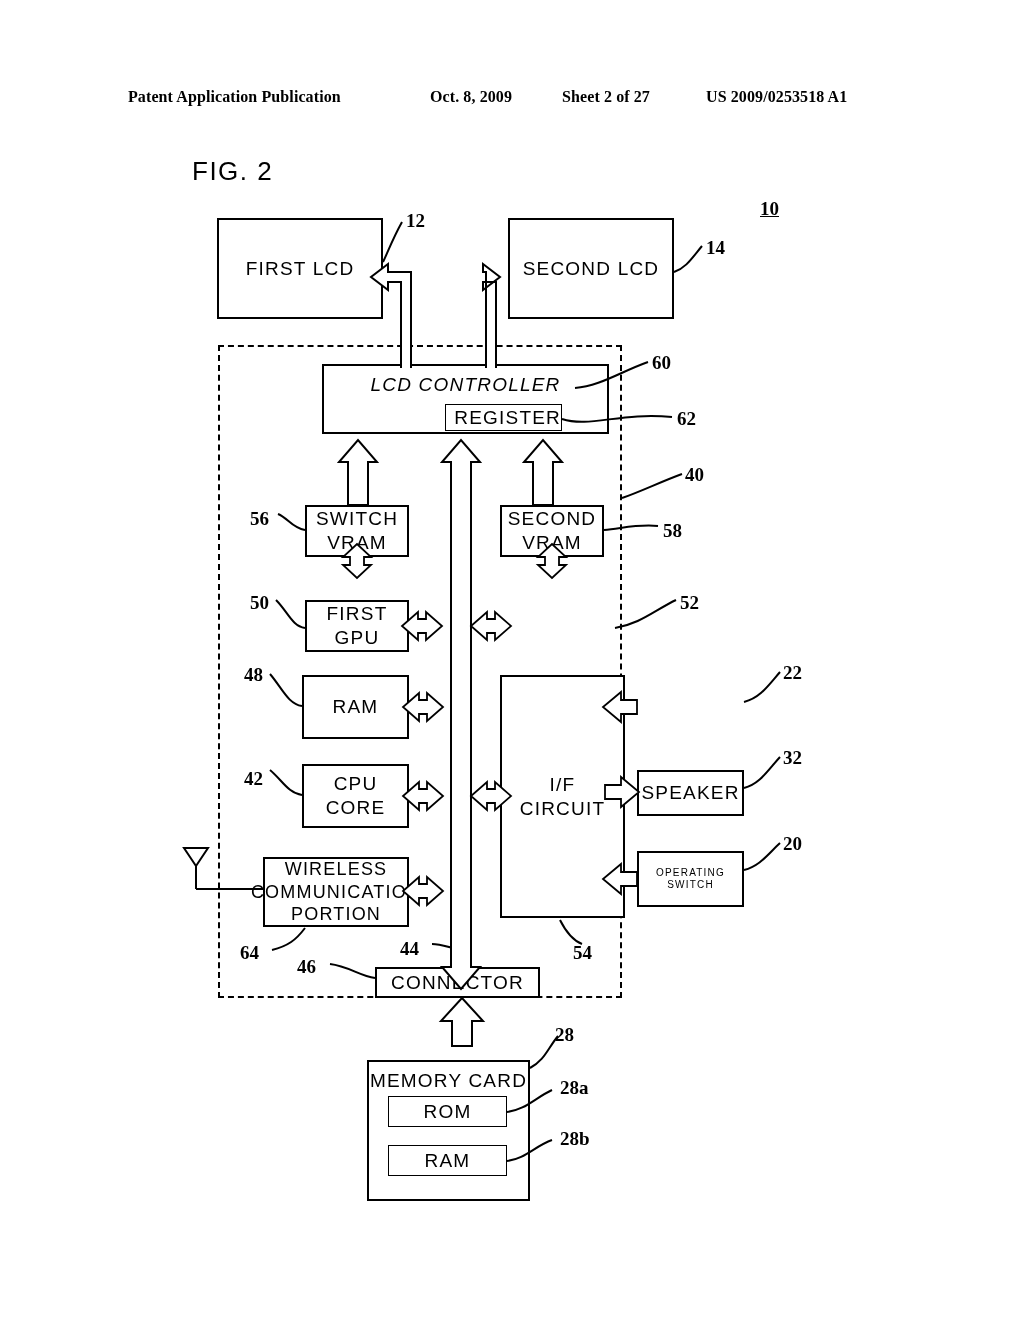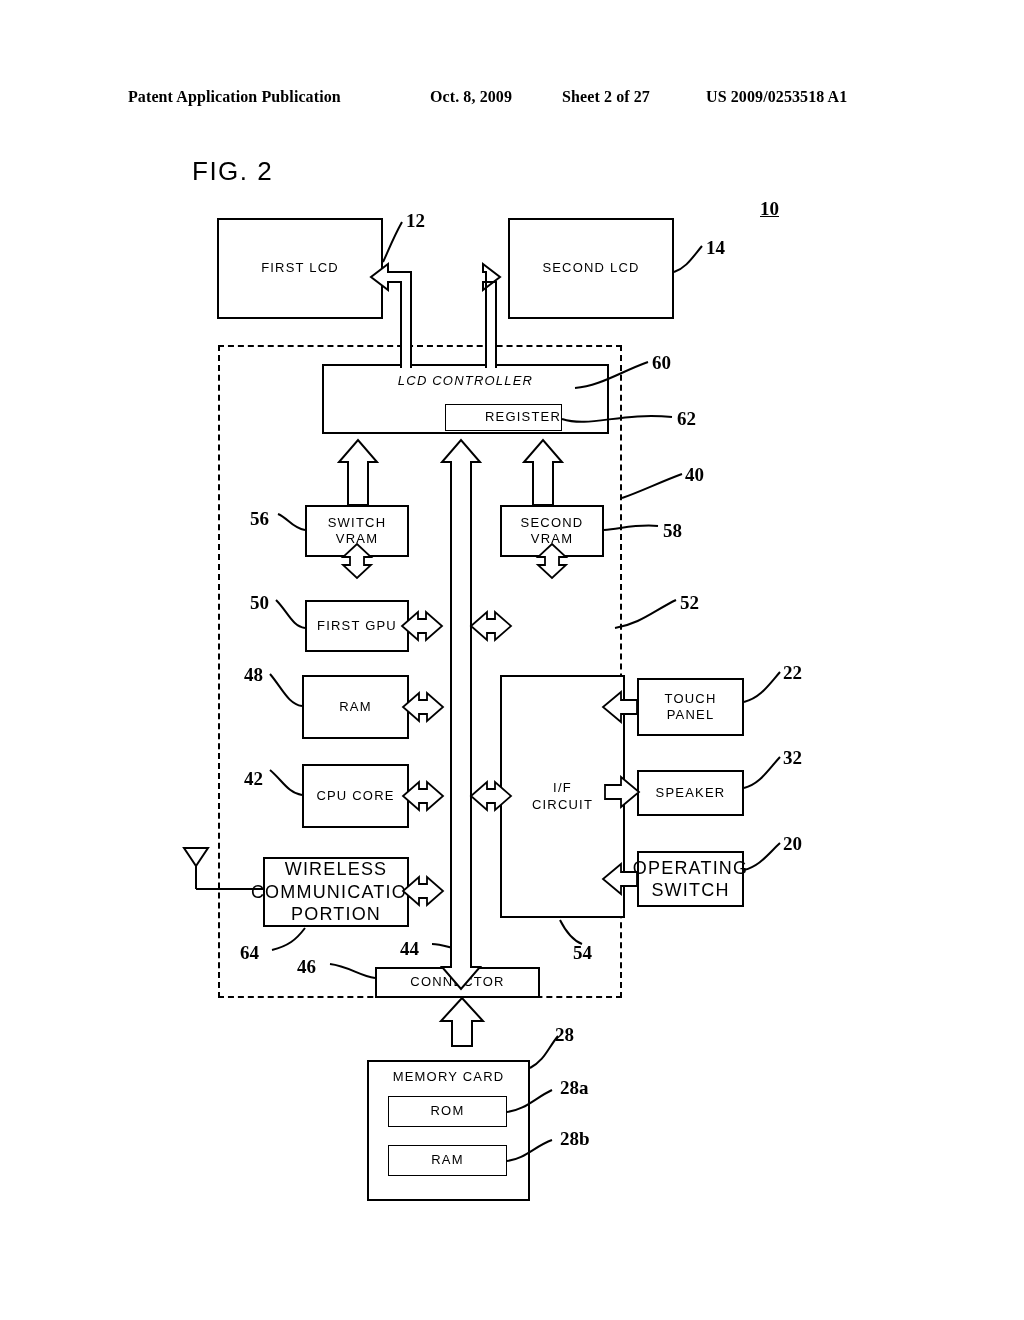--- a/index.html
+++ b/index.html
@@ -51,21 +51,21 @@
   
   .blk {
     position: absolute;
     border: 2px solid #000;
     background: #fff;
     box-sizing: border-box;
     display: flex;
     align-items: center;
     justify-content: center;
     text-align: center;
-    font-size: 13px;
+    font-size: 19px;
     letter-spacing: 1.2px;
     line-height: 1.25;
     font-family: "Liberation Sans", sans-serif;
   }
   .blk.thin { border-width: 1.5px; }
   .blk .lbl { white-space: pre-line; }
 
   
   .blk.topalign {
     align-items: flex-start;
@@ -152,30 +152,26 @@
     <span class="lbl">WIRELESS
 COMMUNICATION
 PORTION</span>
   </div>
 
   <div class="blk" style="left:500px; top:675px; width:125px; height:243px;">
     <span class="lbl">I/F
 CIRCUIT</span>
   </div>
 
-  <div class="blk" style="left:637px; top:678px; width:107px; height:58px;">
-    <span class="lbl">TOUCH
-PANEL</span>
-  </div>
 
   <div class="blk" style="left:637px; top:770px; width:107px; height:46px;">
     <span class="lbl">SPEAKER</span>
   </div>
 
-  <div class="blk" style="left:637px; top:851px; width:107px; height:56px; font-size:18px;">
+  <div class="blk" style="left:637px; top:851px; width:107px; height:56px; font-size:10px;">
     <span class="lbl">OPERATING
 SWITCH</span>
   </div>
 
   <div class="blk" style="left:375px; top:967px; width:165px; height:31px;">
     <span class="lbl">CONNECTOR</span>
   </div>
 
   <div class="blk topalign" style="left:367px; top:1060px; width:163px; height:141px;">
     <span class="lbl">MEMORY CARD</span>

